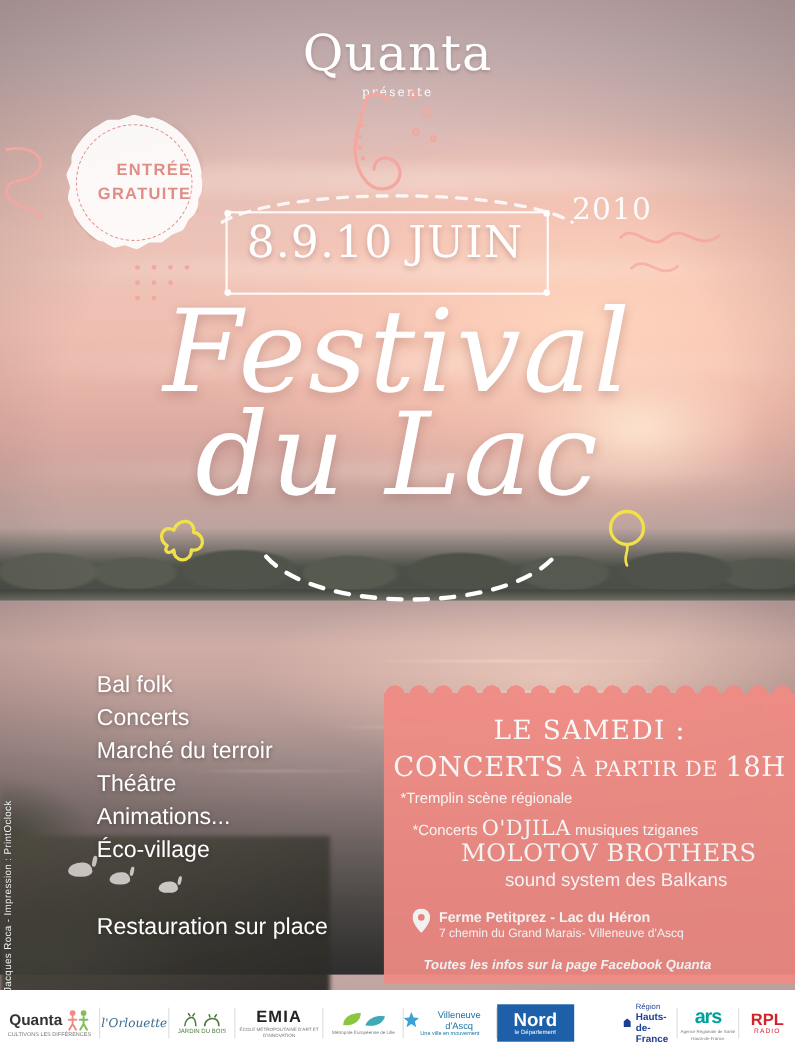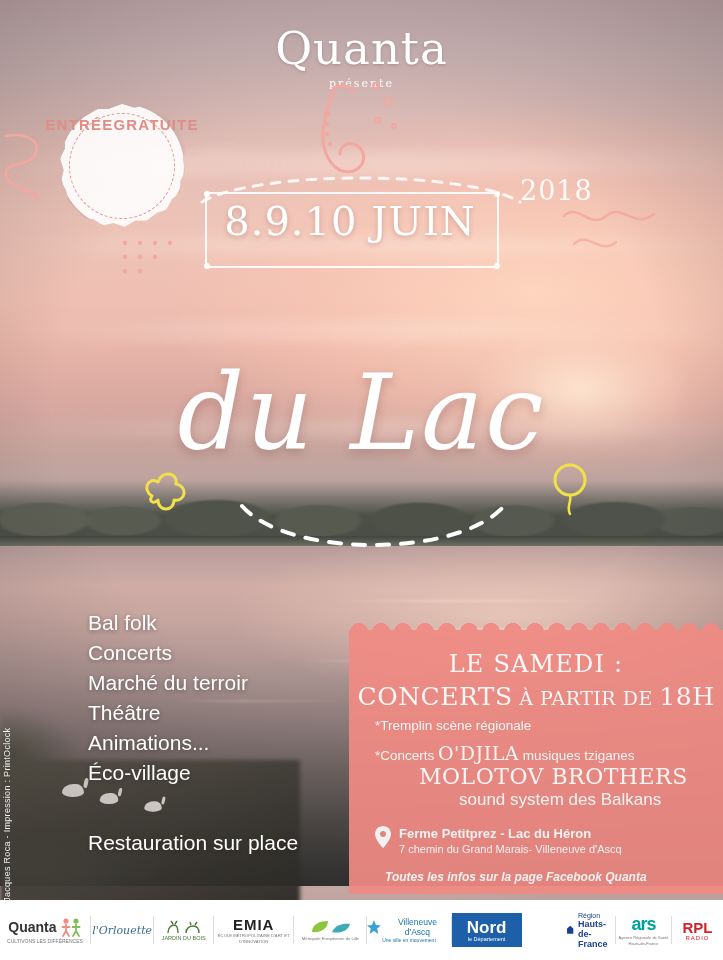--- a/index.html
+++ b/index.html
@@ -146,21 +146,21 @@
   .stamp .ring{
     position:absolute;inset:0;
     border-radius:50%;
     background:rgba(255,255,255,0.90);
     box-shadow:0 2px 8px rgba(120,80,80,.18);
     clip-path:polygon(50% 0%,60% 3%,68% 1%,76% 7%,85% 7%,90% 14%,97% 19%,98% 28%,102% 36%,99% 45%,101% 54%,97% 62%,97% 71%,90% 77%,86% 85%,78% 88%,70% 94%,61% 94%,52% 99%,43% 96%,35% 98%,27% 93%,19% 92%,13% 85%,7% 79%,5% 70%,1% 62%,3% 53%,0% 44%,4% 36%,4% 27%,10% 20%,14% 12%,22% 9%,30% 4%,39% 4%);
   }
   .stamp .inner{
     position:absolute;left:9px;top:9px;right:9px;bottom:9px;
     border:1px dashed #e2938c;border-radius:50%;
-    display:flex;flex-direction:row;align-items:flex-start;justify-content:center;
+    display:flex;flex-direction:column;align-items:flex-end;justify-content:center;
   }
   .stamp .l1,.stamp .l2{
     font-family:"Liberation Sans", sans-serif;
     font-weight:bold;font-size:15px;color:#df8d86;letter-spacing:1.2px;
     line-height:22px;
   }
 
   
   .dates-box{
     position:absolute;left:205px;top:192px;width:290px;height:72px;
@@ -257,21 +257,21 @@
     position:absolute;left:0;top:52px;width:374px;text-align:center;
     font-family:"DejaVu Serif", serif;
     font-size:19px;color:#ffffff;letter-spacing:.5px;
   }
   .sat-sub .big{font-size:25px;}
   .sat-line{
     position:absolute;
     font-family:"Liberation Sans", sans-serif;
     color:#ffffff;
   }
-  .l-tremplin{left:26px;top:88px;font-size:13.5px;}
+  .l-tremplin{left:15px;top:88px;font-size:13.5px;}
   .l-concerts{left:26px;top:112px;font-size:13.5px;}
   .l-concerts .band{font-family:"DejaVu Serif", serif;font-size:19px;letter-spacing:.5px;}
   .l-molotov{left:70px;top:134px;font-family:"DejaVu Serif", serif;font-size:22px;letter-spacing:.5px;}
   .l-sound{left:110px;top:160px;font-size:17px;}
 
   .addr-pin{
     position:absolute;left:26px;top:196px;width:16px;height:22px;
   }
   .addr-name{
     position:absolute;left:50px;top:196px;
@@ -392,22 +392,23 @@
     </div>
   </div>
 
   <div class="dates-box">
     <div class="corner" style="left:-3px;top:-3px;"></div>
     <div class="corner" style="right:-3px;top:-3px;"></div>
     <div class="corner" style="left:-3px;bottom:-3px;"></div>
     <div class="corner" style="right:-3px;bottom:-3px;"></div>
   </div>
   <div class="dates-text">8.9.10 JUIN</div>
-  <div class="year">2018</div>
-
+  <div class="year">2010</div>
+
+  <div class="title1">Festival</div>
   <div class="title2">du Lac</div>
 
   <div class="program">
     <div>Bal folk</div>
     <div>Concerts</div>
     <div>Marché du terroir</div>
     <div>Théâtre</div>
     <div>Animations...</div>
     <div>Éco-village</div>
     <div class="resto">Restauration sur place</div>

